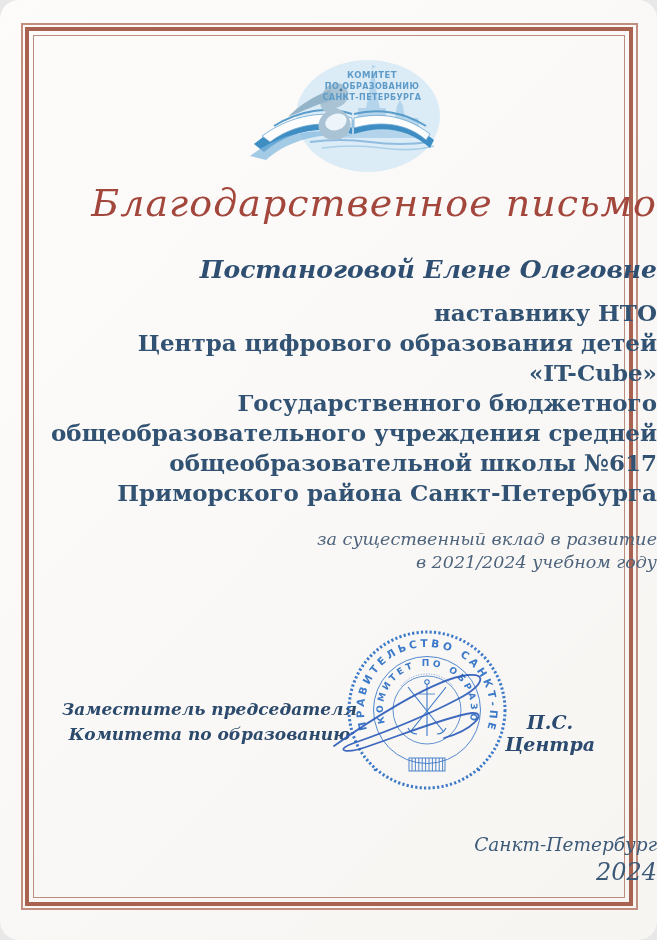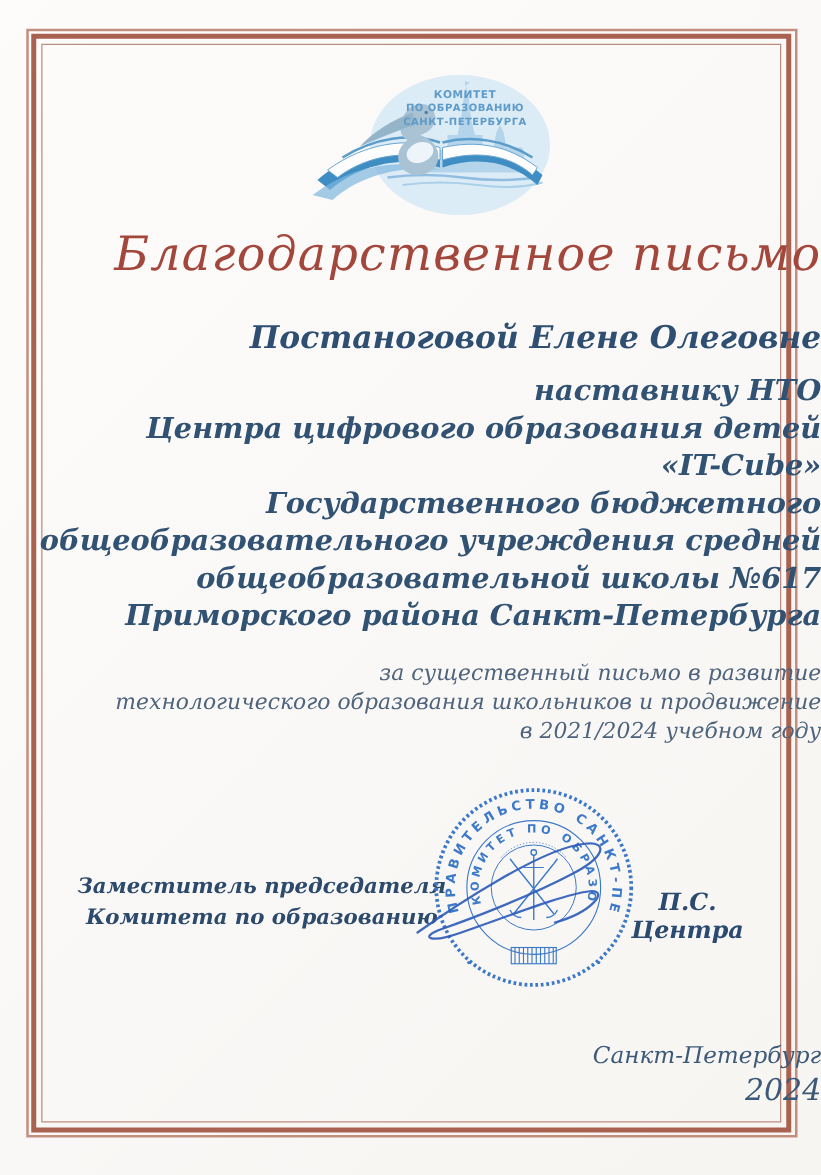--- a/index.html
+++ b/index.html
@@ -3,35 +3,36 @@
 <meta charset="utf-8">
 <style>
   html,body{margin:0;padding:0;background:#e8e8e8;}
   .page{
     position:relative;
     width:657px;height:940px;
     margin:0 auto;
     background:linear-gradient(135deg,#fdfcfb 0%,#faf8f6 55%,#f7f5f2 100%);
     overflow:hidden;
     font-family:"DejaVu Serif", serif;
+    border-radius:19px;
   }
   
   .frame-outer{position:absolute;top:23px;right:19px;bottom:30px;left:21px;border:2px solid #c28e7f;pointer-events:none;}
   .frame-mid{position:absolute;top:27px;right:24px;bottom:34px;left:25px;border:4px solid #aa6250;pointer-events:none;}
   .frame-inner{position:absolute;top:35px;right:32px;bottom:42px;left:33px;border:1px solid #bb8d7f;pointer-events:none;}
 
   .abs{position:absolute;left:12px;right:0;text-align:right;}
 
   .logo-wrap{position:absolute;left:248px;top:56px;width:200px;height:124px;}
 
   .title{top:181px;font-size:38px;font-style:italic;color:#a3473c;letter-spacing:1px;}
   .recipient{top:255px;font-size:25px;font-style:italic;font-weight:bold;color:#2f4f72;}
 
   .body-block{top:298px;}
-  .body-block div{font-size:23px;line-height:30px;font-style:italic;font-weight:bold;color:#315272;}
+  .body-block div{font-size:23px;line-height:30px;font-weight:bold;color:#315272;}
 
   .reason-block{top:528px;}
   .reason-block div{font-size:17.5px;line-height:23px;font-style:italic;color:#4e647c;}
 
   .sig-role{position:absolute;left:62px;top:697px;text-align:center;}
   .sig-role div{font-size:17px;line-height:25px;font-style:italic;font-weight:bold;color:#2c4a6c;}
 
   .stamp-wrap{position:absolute;left:272px;top:624px;width:250px;height:172px;}
 
   .sig-name{position:absolute;left:495px;top:711px;width:110px;text-align:center;font-size:19px;font-style:italic;font-weight:bold;color:#2b4a70;}
@@ -91,22 +92,21 @@
     <div>наставнику НТО</div>
     <div>Центра цифрового образования детей</div>
     <div>«IT-Cube»</div>
     <div>Государственного бюджетного</div>
     <div>общеобразовательного учреждения средней</div>
     <div>общеобразовательной школы №617</div>
     <div>Приморского района Санкт-Петербурга</div>
   </div>
 
   <div class="abs reason-block">
-    <div>за существенный письмо в развитие</div>
-    <div>технологического образования школьников и продвижение</div>
+    <div>за существенный вклад в развитие</div>
     <div>в 2021/2024 учебном году</div>
   </div>
 
   <div class="sig-role">
     <div>Заместитель председателя</div>
     <div>Комитета по образованию</div>
   </div>
 
   <div class="stamp-wrap">
     <svg viewBox="0 0 250 172" width="250" height="172">

